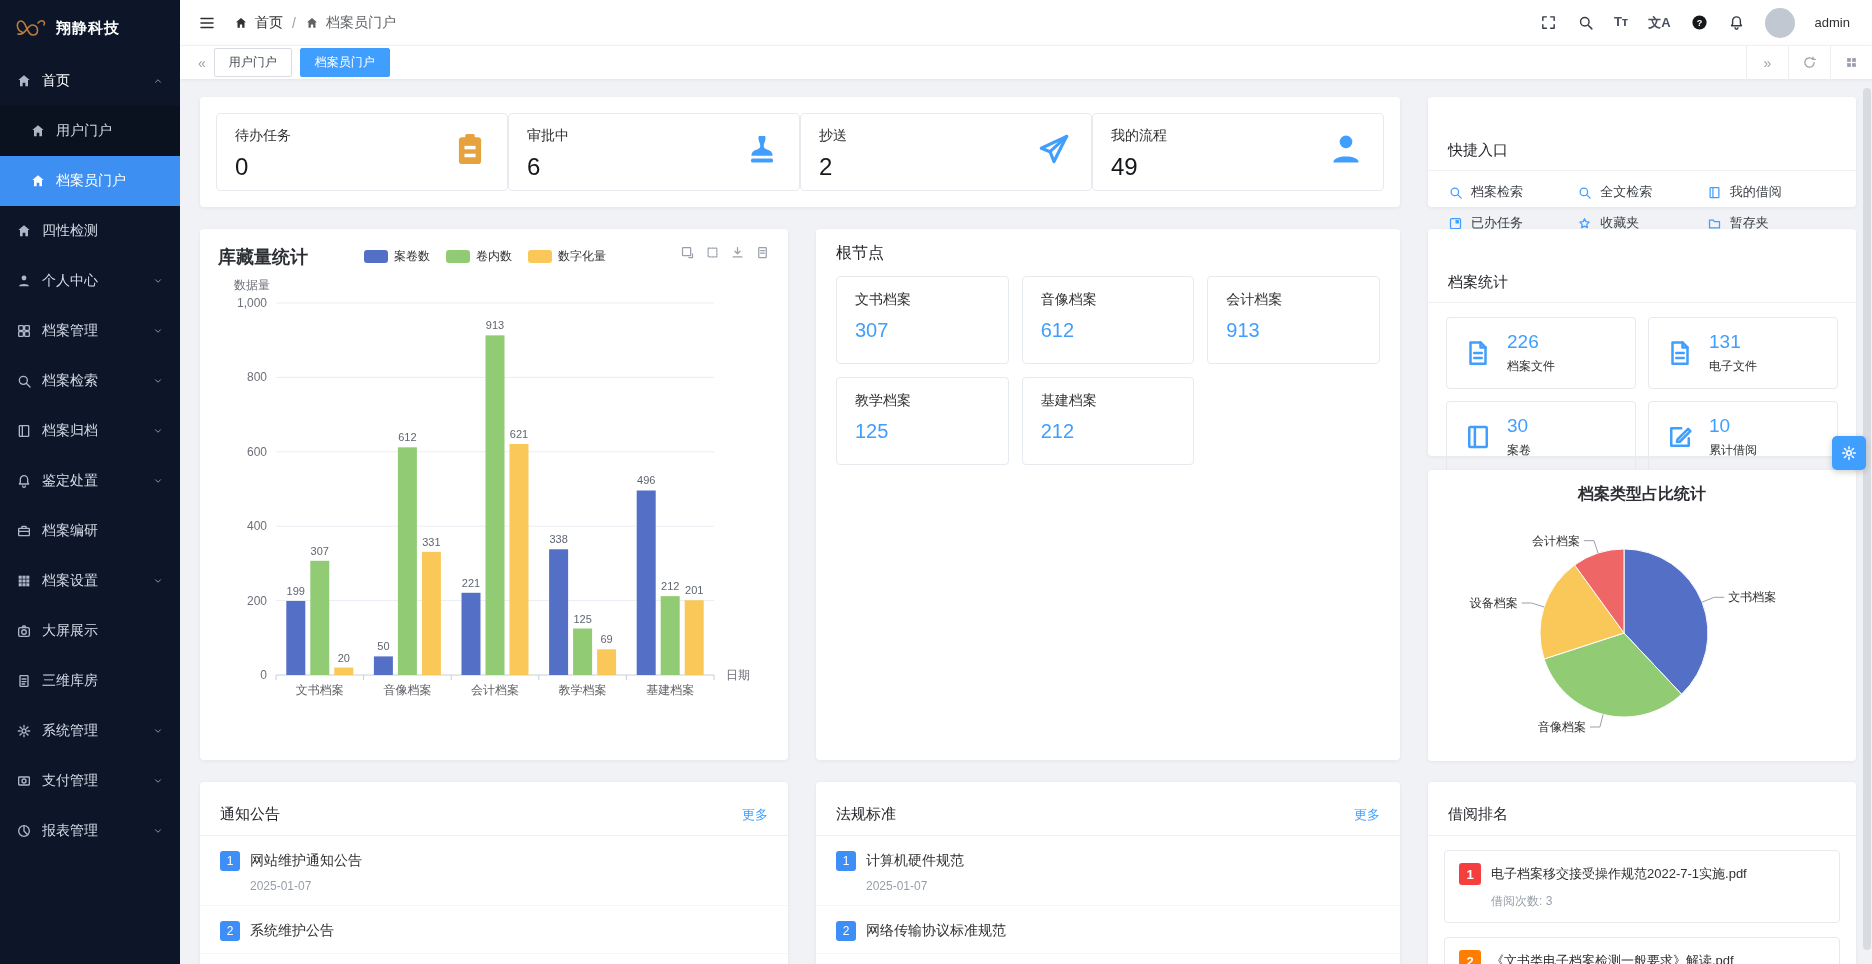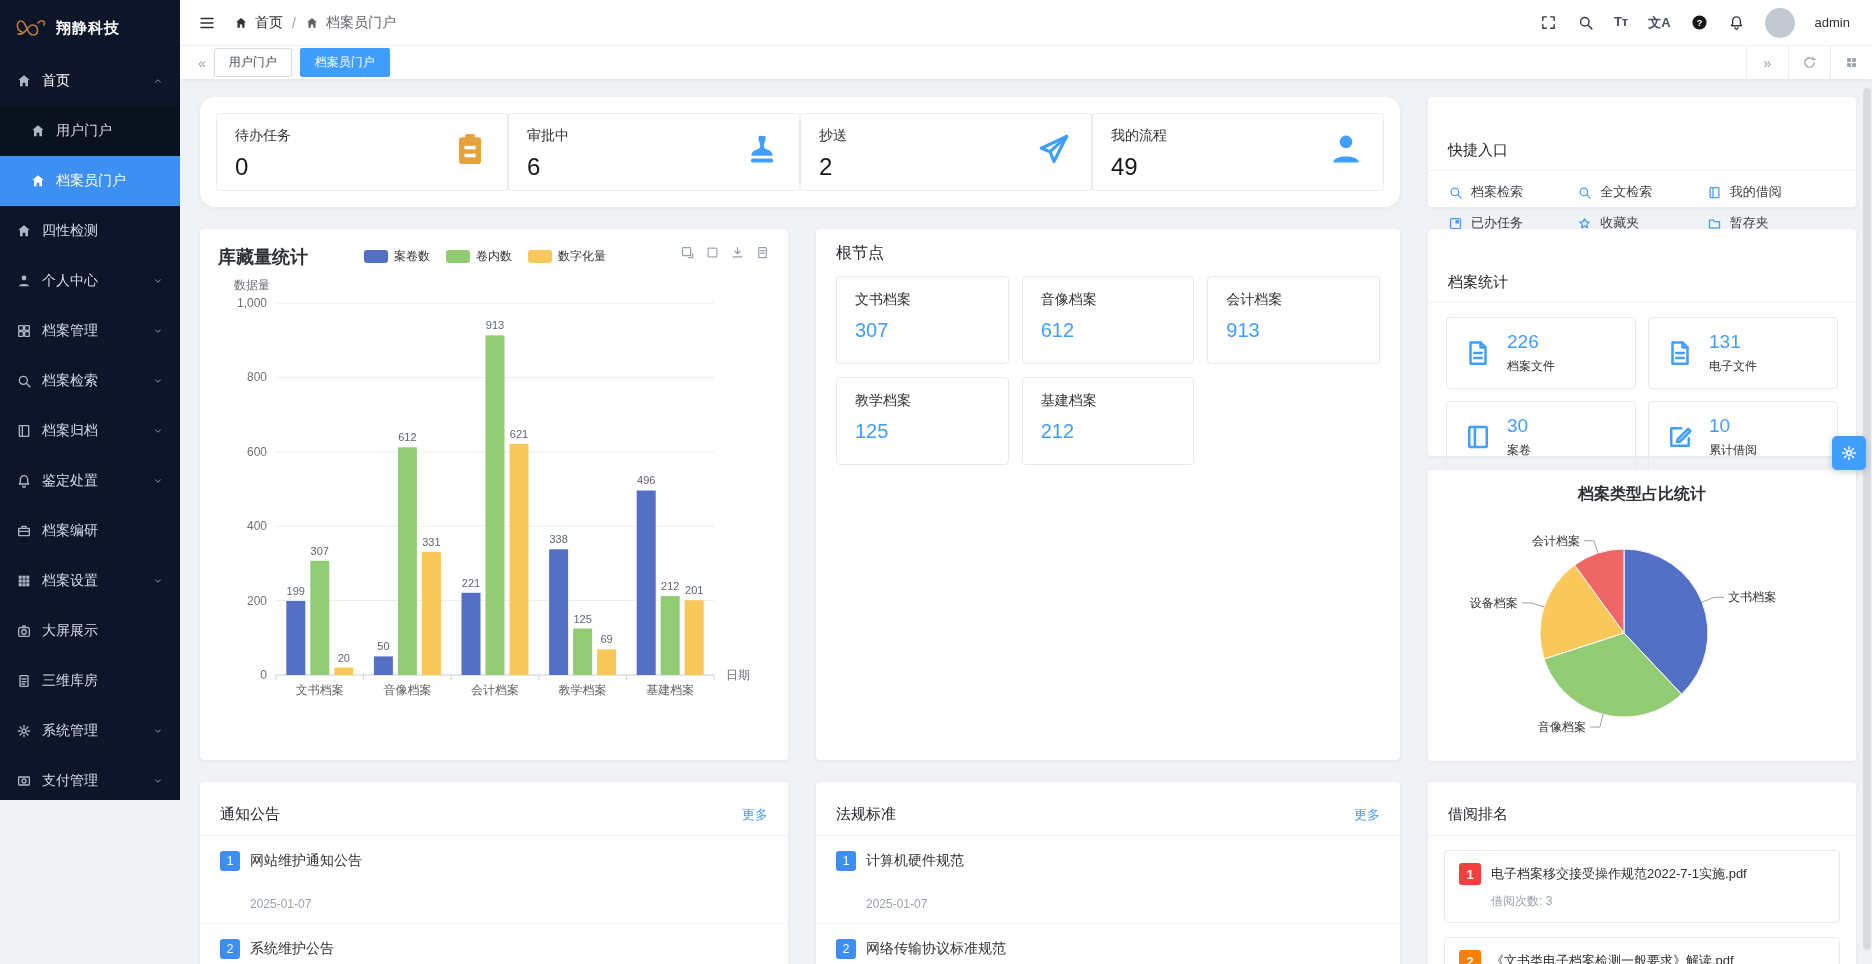--- a/index.html
+++ b/index.html
@@ -1,20 +1,20 @@
 <!DOCTYPE html>
 <html><head>
 <meta charset="utf-8">
 <style>
   * { margin:0; padding:0; box-sizing:border-box; }
   html,body { width:1872px; height:964px; overflow:hidden; font-family:"Liberation Sans","DejaVu Sans",sans-serif; background:#f0f2f5; }
   .app { display:flex; width:1872px; height:964px; }
 
   
-  .sidebar { width:180px; height:800px; background:#0c1628; color:#cfd6e4; flex-shrink:0; overflow:hidden; }
+  .sidebar { width:180px; height:964px; background:#0c1628; color:#cfd6e4; flex-shrink:0; overflow:hidden; }
   .logo-row { height:56px; display:flex; align-items:center; padding:0 14px; gap:8px; }
   .logo-glyph svg { width:34px; height:28px; display:block; }
   .brand-name { color:#ffffff; font-size:15px; font-weight:bold; letter-spacing:1px; }
   .side-item { height:50px; display:flex; align-items:center; padding:0 16px; gap:10px; font-size:14px; cursor:pointer; color:#d4dae6; }
   .side-item .mi { width:16px; height:16px; flex-shrink:0; color:#aeb6c6; }
   .side-item .mi svg { width:16px; height:16px; display:block; }
   .side-item .chev { margin-left:auto; width:12px; height:12px; color:#8b94a8; }
   .side-item .chev svg { width:12px; height:12px; display:block; }
   .side-item.sub { background:#0a111f; padding-left:30px; }
   .side-item.sub.active { background:#3d8ff2; color:#fff; }
@@ -46,21 +46,21 @@
   .tab-right { margin-left:auto; display:flex; height:34px; }
   .tab-right .cell { width:42px; border-left:1px solid #eceef1; display:flex; align-items:center; justify-content:center; color:#9aa0ab; cursor:pointer; }
   .tab-right .cell svg { width:15px; height:15px; }
 
   
   .content { flex:1; padding:18px 16px 0 20px; overflow:hidden; position:relative; }
   .grid { display:grid; grid-template-columns:588px 584px 428px; gap:22px 28px; }
   .panel { background:#fff; border-radius:4px; box-shadow:0 1px 4px rgba(31,37,48,.06); }
 
   
-  .stat-panel { grid-column:1 / span 2; padding:16px; display:flex; height:110px;border-radius:15px; }
+  .stat-panel { grid-column:1 / span 2; padding:16px; display:flex; height:110px; }
   .stat-card { flex:1; border:1px solid #e8eaef; border-radius:4px; padding:13px 18px; display:flex; justify-content:space-between; cursor:pointer; }
   .stat-card .lab { font-size:14px; color:#303133; }
   .stat-card .num { font-size:24px; color:#17181a; margin-top:8px; font-weight:400; }
   .stat-card .sic { width:38px; height:38px; margin-top:3px; }
   .stat-card .sic svg { width:38px; height:38px; display:block; }
 
   
   .quick-panel { height:110px; }
   .q-title { font-size:15px; color:#24262b; padding:12px 20px 10px; border-bottom:1px solid #f0f1f4;margin-top:32px; }
   .q-links { display:grid; grid-template-columns:1fr 1fr 1fr; row-gap:13px; padding:12px 20px 0; }
@@ -102,21 +102,21 @@
 
   
   .list-panel { height:300px; overflow:hidden; }
   .lp-head { display:flex; align-items:center; padding:23px 20px 11px; border-bottom:1px solid #f0f1f4; }
   .lp-title { font-size:15px; color:#24262b; }
   .lp-more { margin-left:auto; font-size:13px; color:#409eff; cursor:pointer; }
   .n-item { padding:15px 20px 12px; border-bottom:1px solid #f5f6f8; cursor:pointer; }
   .n-row { display:flex; align-items:center; gap:10px; }
   .n-badge { width:20px; height:20px; border-radius:3px; background:#3e8ef7; color:#fff; font-size:12px; display:flex; align-items:center; justify-content:center; flex-shrink:0; }
   .n-title { font-size:14px; color:#303133; }
-  .n-date { font-size:12px; color:#98a0ab; margin:26px 0 0 30px; }
+  .n-date { font-size:12px; color:#98a0ab; margin:8px 0 0 30px; }
 
   .r-item { margin:14px 16px 0; border:1px solid #e6e9ee; border-radius:4px; padding:12px 14px; cursor:pointer; }
   .r-row { display:flex; align-items:center; gap:10px; }
   .r-badge { width:22px; height:22px; border-radius:3px; color:#fff; font-size:13px; font-weight:bold; display:flex; align-items:center; justify-content:center; flex-shrink:0; }
   .r-title { font-size:13px; color:#303133; }
   .r-meta { font-size:12px; color:#98a0ab; margin:8px 0 0 32px; }
 
   
   .fab { position:fixed; right:6px; top:436px; width:34px; height:34px; background:#409eff; border-radius:5px; display:flex; align-items:center; justify-content:center; color:#fff; cursor:pointer; box-shadow:0 2px 6px rgba(0,0,0,.2); z-index:9; }
   .fab svg { width:18px; height:18px; }

